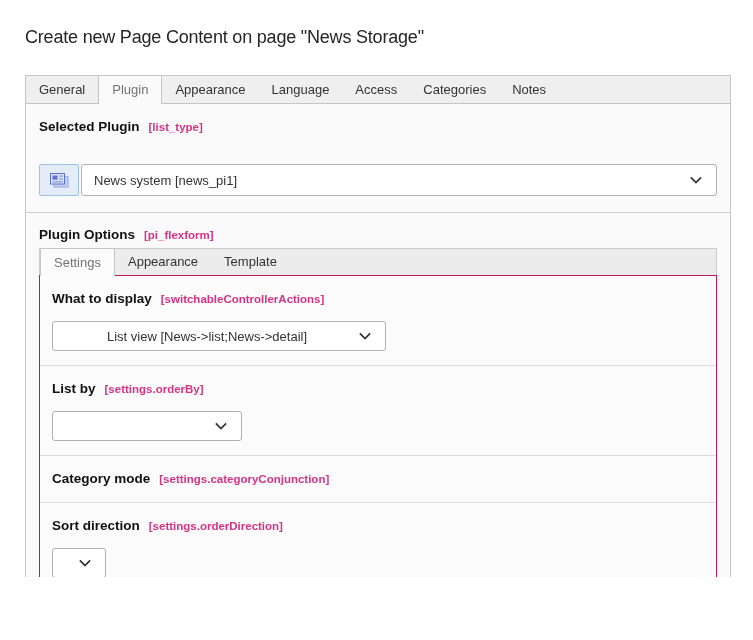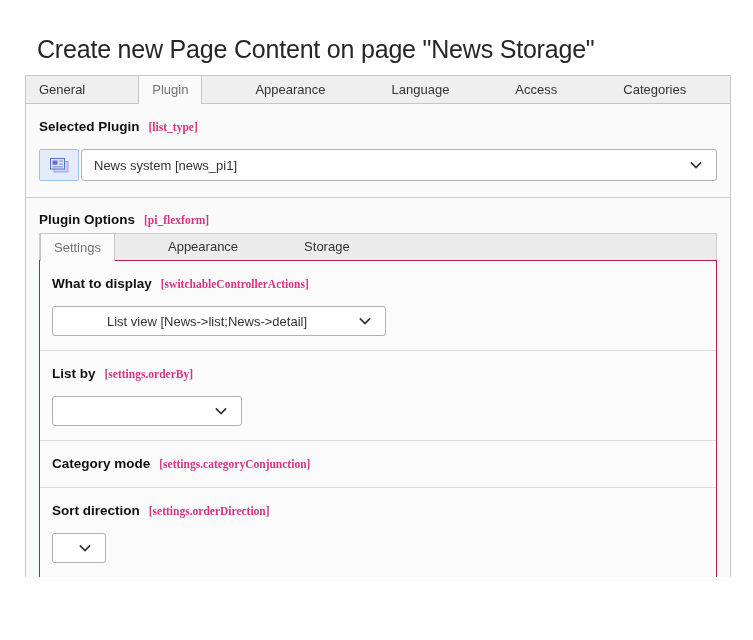--- a/index.html
+++ b/index.html
@@ -5,57 +5,57 @@
   * { box-sizing: border-box; }
   html,body { margin:0; padding:0; }
   body {
     width:753px; height:640px; overflow:hidden;
     background:#ffffff;
     font-family:"Liberation Sans", sans-serif;
     color:#333;
     position:relative;
   }
   h1.page-title {
-    margin:12px; padding:23px 0 0 25px;
-    font-size:25px; line-height:29px; font-weight:500;
+    margin:0; padding:23px 0 0 25px;
+    font-size:18px; line-height:29px; font-weight:500;
     color:#262626; letter-spacing:-0.2px;
   }
   .form-wrap {
     position:absolute; left:25px; top:75px;
     width:706px; height:502px;
     border:1px solid #c8c8c8; border-bottom:none;
     background:#fafafa; overflow:hidden;
   }
   
   ul.tabs {
     list-style:none; margin:0; padding:0;
     display:flex; align-items:flex-end;
     background:#efefef;
     border-bottom:1px solid #c5c5c5;
-    height:28px; font-size:13px;gap:40px;
+    height:28px; font-size:13px;
   }
   ul.tabs li {
     padding:0 13px; line-height:27px; height:27px;
     color:#333; cursor:pointer; white-space:nowrap;
   }
   ul.tabs li.active {
     background:#fafafa;
     border:1px solid #c5c5c5; border-bottom:none;
     height:29px; line-height:28px; margin-bottom:-1px;
     color:#737373; position:relative; z-index:2;
   }
   
   .section-selected-plugin { padding:14px 13px 16px; border-bottom:1px solid #cfcfcf; }
   .field-label { font-size:13.5px; line-height:18px; font-weight:bold; color:#111; }
   .field-label .code {
-    font-family:Liberation Serif, serif;
+    font-family:Liberation Sans, sans-serif;
     font-size:11.5px; font-weight:bold;
     color:#d63384; margin-left:9px;
   }
-  .input-group { display:flex; margin-top:13px; }
+  .input-group { display:flex; margin-top:28px; }
   .icon-box {
     width:40px; height:32px; flex:0 0 40px;
     background:#e3ecf8; border:1px solid #9dbfe8; border-radius:2px;
     display:flex; align-items:center; justify-content:center;
   }
   .select {
     position:relative; height:32px;
     background:#fff; border:1px solid #b1b1b1; border-radius:3px;
     font-size:13px; color:#333;
     display:flex; align-items:center;
@@ -124,21 +124,21 @@
     </div>
 
     <div class="section-plugin-options">
       <div class="field-label">
         <span>Plugin Options</span><span class="code">[pi_flexform]</span>
       </div>
 
       <ul class="tabs subtabs" id="sub-tabs">
           <li class="active">Settings</li>
           <li>Appearance</li>
-          <li>Storage</li>
+          <li>Template</li>
         </ul>
 
       <div class="settings-panel" id="fields">
           <div class="fsection"><div class="field-label"><span>What to display</span><span class="code">[switchableControllerActions]</span></div><div class="select">
               <span>List view [News-&gt;list;News-&gt;detail]</span>
               <svg class="chev" width="14" height="12" viewBox="0 0 16 14">
                 <path d="M2 4 L8 10 L14 4" fill="none" stroke="#333" stroke-width="2"></path>
               </svg>
             </div></div>
           <div class="fsection"><div class="field-label"><span>List by</span><span class="code">[settings.orderBy]</span></div><div class="select">

